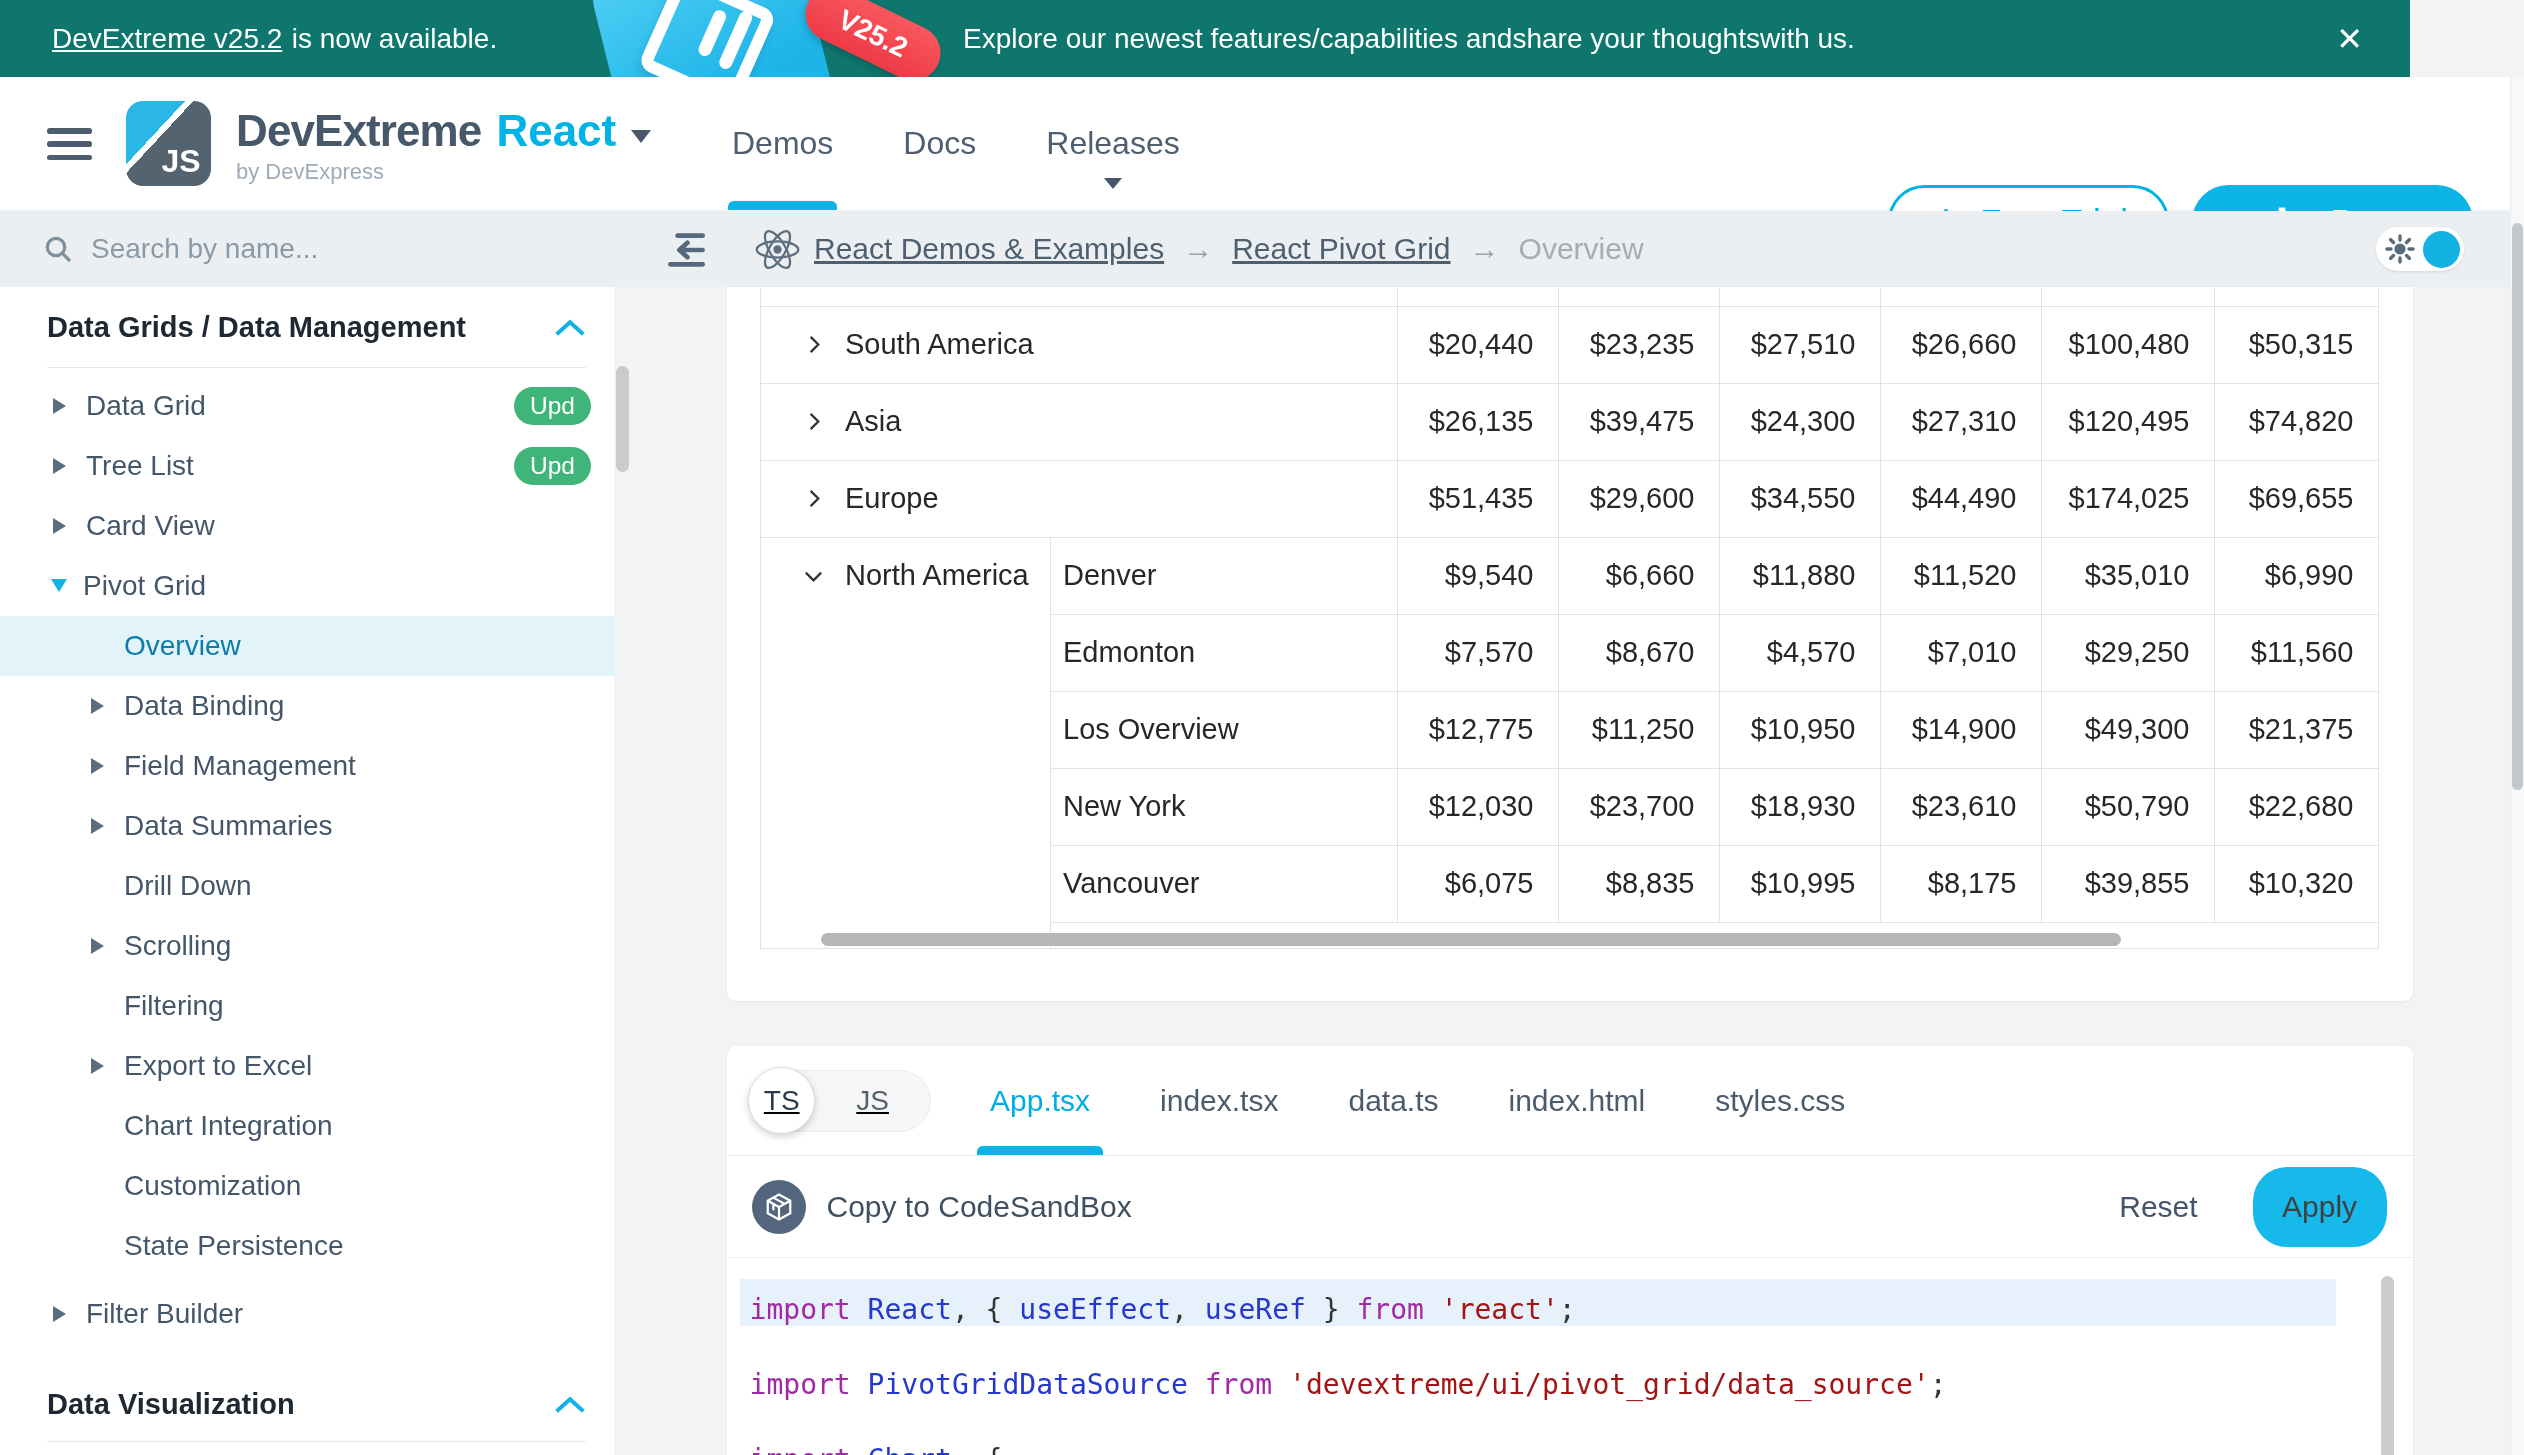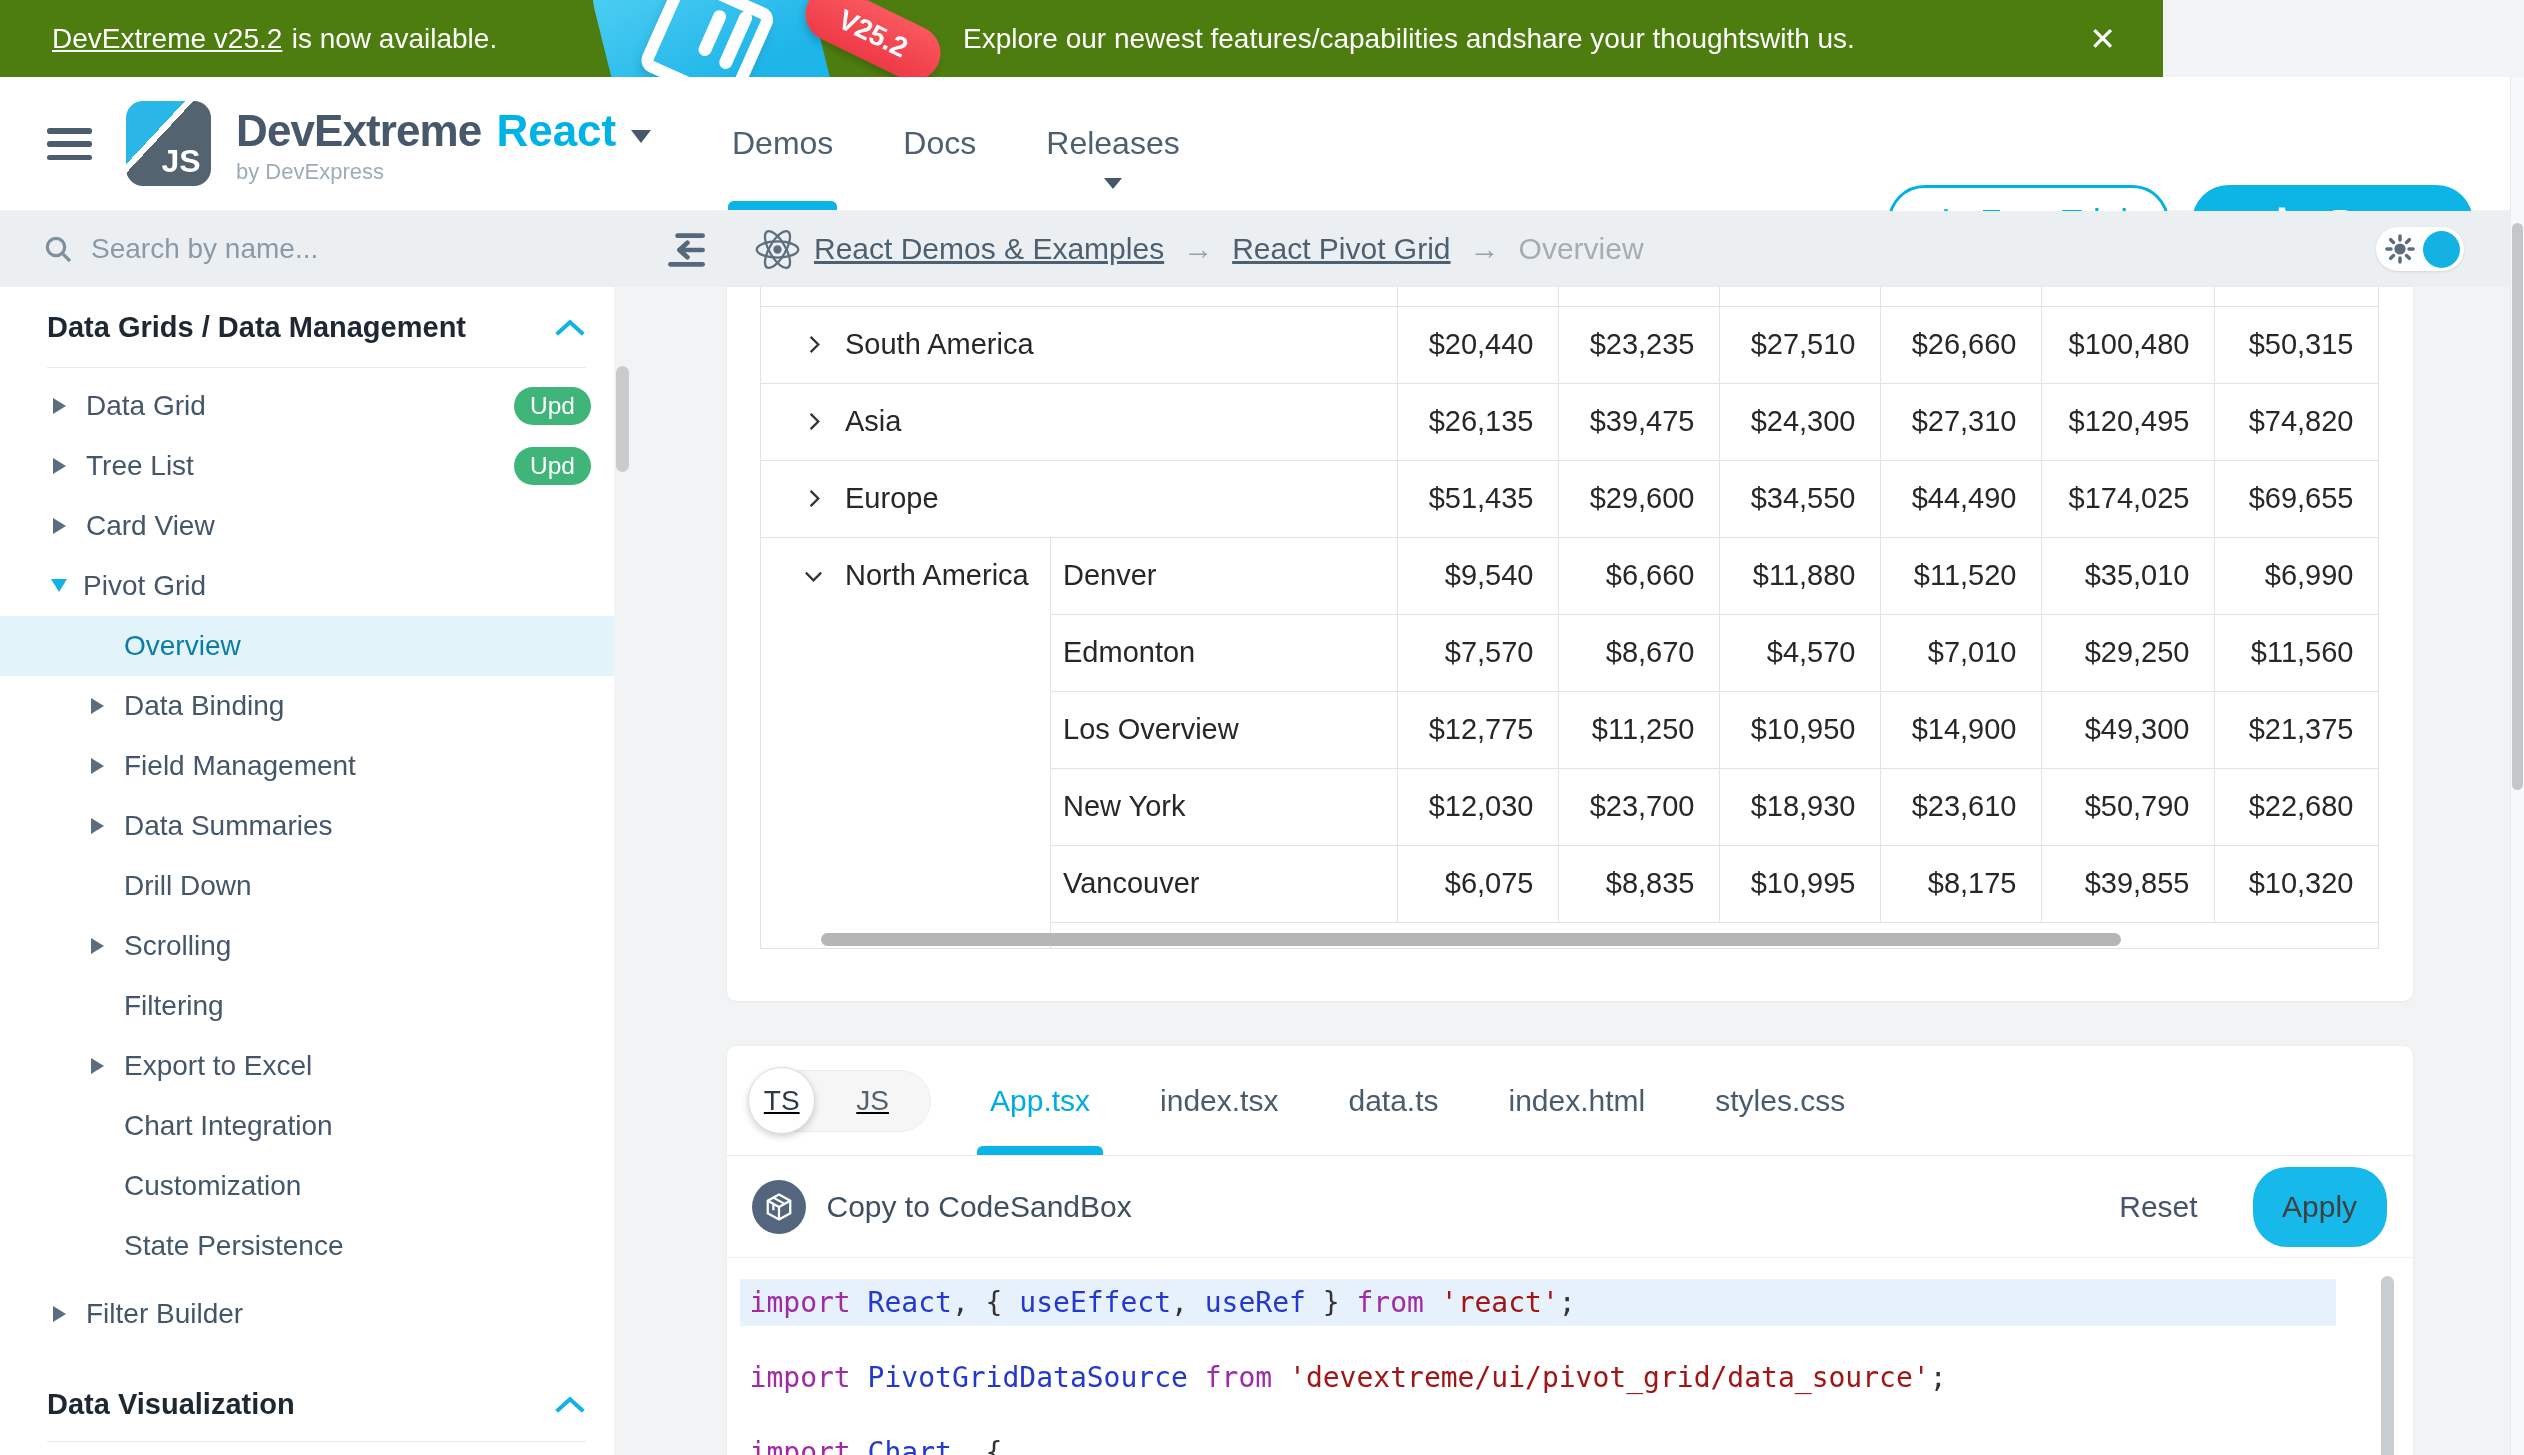--- a/index.html
+++ b/index.html
@@ -1,21 +1,21 @@
 <!DOCTYPE html>
 <html style="font-size:15px"><head>
 <meta charset="utf-8">
 <style>
   * { margin:0; padding:0; box-sizing:border-box; }
   html,body { width:2525px; height:1456px; overflow:hidden; }
   body { font-family:"Liberation Sans","DejaVu Sans",sans-serif; background:#f1f3f4; position:relative; }
   a { text-decoration:underline; }
 
   
-  .banner { position:absolute; top:0; left:0; width:2163px; height:77px; background:#4d7c0f; overflow:hidden; color:#fff; z-index:9; }
+  .banner { position:absolute; top:0; left:0; width:2410px; height:77px; background:#0f766e; overflow:hidden; color:#fff; z-index:9; }
   .b-left { position:absolute; left:52px; top:0; height:77px; display:flex; align-items:center; font-size:28px; gap:9.4px; }
   .b-left .blink { text-decoration:underline; cursor:pointer; }
   .tile { position:absolute; left:606px; top:-59px; width:212px; height:203px; background:linear-gradient(165deg,#55d2f5,#1db4e8 70%); border-radius:40px; transform:rotate(-14deg); }
   .tile .inner { position:absolute; left:49px; top:45px; width:106px; height:106px; border:12.3px solid #fff; border-radius:13.2px; transform:rotate(38deg); box-shadow:0 5.7px 9.4px rgba(0,0,0,.12); }
   .tile .bar1, .tile .bar2 { position:absolute; background:#fff; border-radius:7.6px; transform:rotate(38deg); }
   .tile .bar1 { width:13.2px; height:49px; left:102px; top:68px; }
   .tile .bar2 { width:13.2px; height:62px; left:123px; top:74px; }
   .vbadge { position:absolute; left:801px; top:5.7px; width:144px; height:55px; background:linear-gradient(180deg,#f9575e,#ee3a46); border-radius:28px; transform:rotate(26deg); display:flex; align-items:center; justify-content:center; font-size:28px; font-weight:bold; color:#fff; box-shadow:0 3.8px 7.6px rgba(0,0,0,.18); }
   .b-center { position:absolute; left:963px; top:0; height:77px; display:flex; align-items:center; font-size:28px; }
   .b-close { position:absolute; right:47px; top:0; height:77px; display:flex; align-items:center; font-size:32px; cursor:pointer; }
@@ -96,21 +96,21 @@
   .ftabs { display:flex; margin-left:59px; gap:70px; font-size:30px; color:#4a5b6c; height:100%; align-items:center; }
   .ftab { position:relative; height:100%; display:flex; align-items:center; cursor:pointer; }
   .ftab.act { color:#00ace2; }
   .ftab.act::after { content:""; position:absolute; left:-13.2px; right:-13.2px; bottom:0; height:9.4px; background:#0cb3e6; border-radius:5.7px 5.7px 0 0; }
   .toolbar { height:102px; border-bottom:1.9px solid #eee; display:flex; align-items:center; padding:0 26.4px 0 24.5px; }
   .csb-ic { width:54px; height:54px; border-radius:50%; background:#54657e; display:flex; align-items:center; justify-content:center; flex:none; }
   .csb-lbl { margin-left:21px; font-size:30px; color:#3e4f60; }
   .reset { margin-left:auto; font-size:30px; color:#44556a; margin-right:55px; cursor:pointer; }
   .apply { width:134px; height:80px; border-radius:34px; background:#16b9ea; color:#404040; font-size:30px; display:flex; align-items:center; justify-content:center; cursor:pointer; }
   .codearea { position:relative; padding:21px 0 0 13.2px; font-family:"DejaVu Sans Mono",monospace; font-size:28px; color:#333; }
-  .cline { height:47px; display:flex; align-items:center; padding-left:9.4px; white-space:pre; margin-bottom:28px; }
+  .cline { height:47px; display:flex; align-items:flex-end; padding-left:9.4px; white-space:pre; margin-bottom:28px; }
   .cline.hl { background:#e7f1fc; width:1596px; }
   .kw { color:#a02ba5; } .def { color:#2438cf; } .str { color:#a31515; } .pln { color:#333; }
   .codebar { position:absolute; left:1654px; top:230px; width:13.2px; height:274px; background:#c9cdd0; border-radius:6.6px; cursor:pointer; }
 </style>
 </head>
 <body>
 
 <div class="banner">
   <div class="b-left">
     <span class="blink">DevExtreme v25.2</span>

